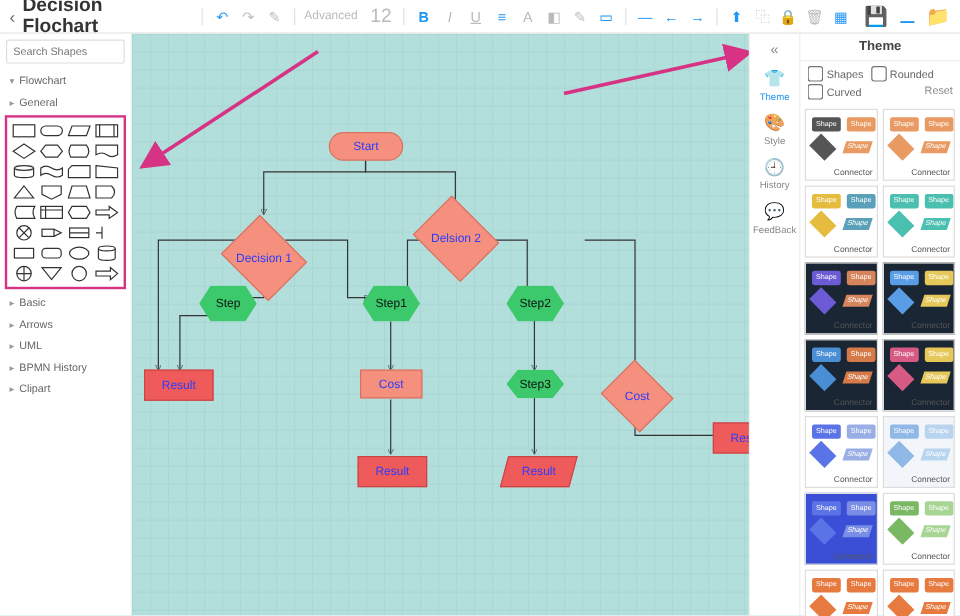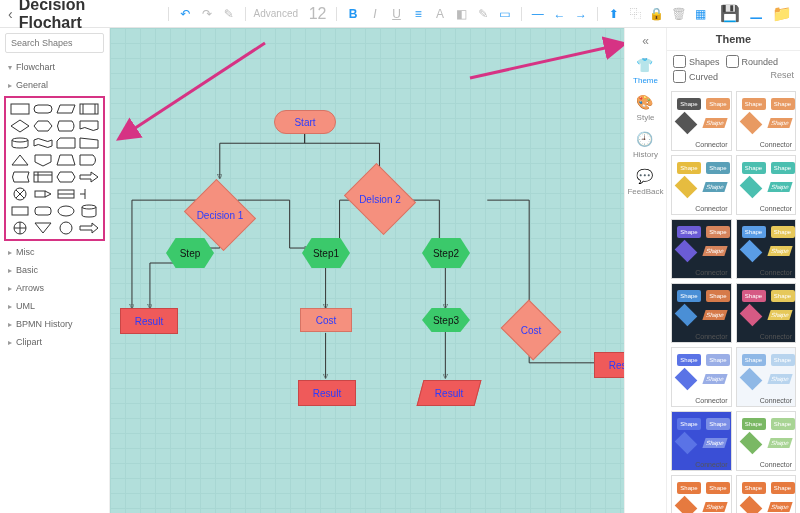--- a/index.html
+++ b/index.html
@@ -282,21 +282,20 @@
             <svg viewBox="0 0 20 14">
               <circle cx="10" cy="7" r="6" fill="none" stroke="#333"></circle>
             </svg>
           </div>
         <div class="shp">
             <svg viewBox="0 0 20 14">
               <path d="M1 5 L13 5 L13 2 L19 7 L13 12 L13 9 L1 9 Z" fill="none" stroke="#333"></path>
             </svg>
           </div>
       </div>
-      <div class="cat">Misc</div>
       <div class="cat">Basic</div>
       <div class="cat">Arrows</div>
       <div class="cat">UML</div>
       <div class="cat">BPMN History</div>
       <div class="cat">Clipart</div>
     </div>
 
     <div class="canvas-wrap">
       <svg class="edges" viewBox="0 0 515 485">
         <defs>

